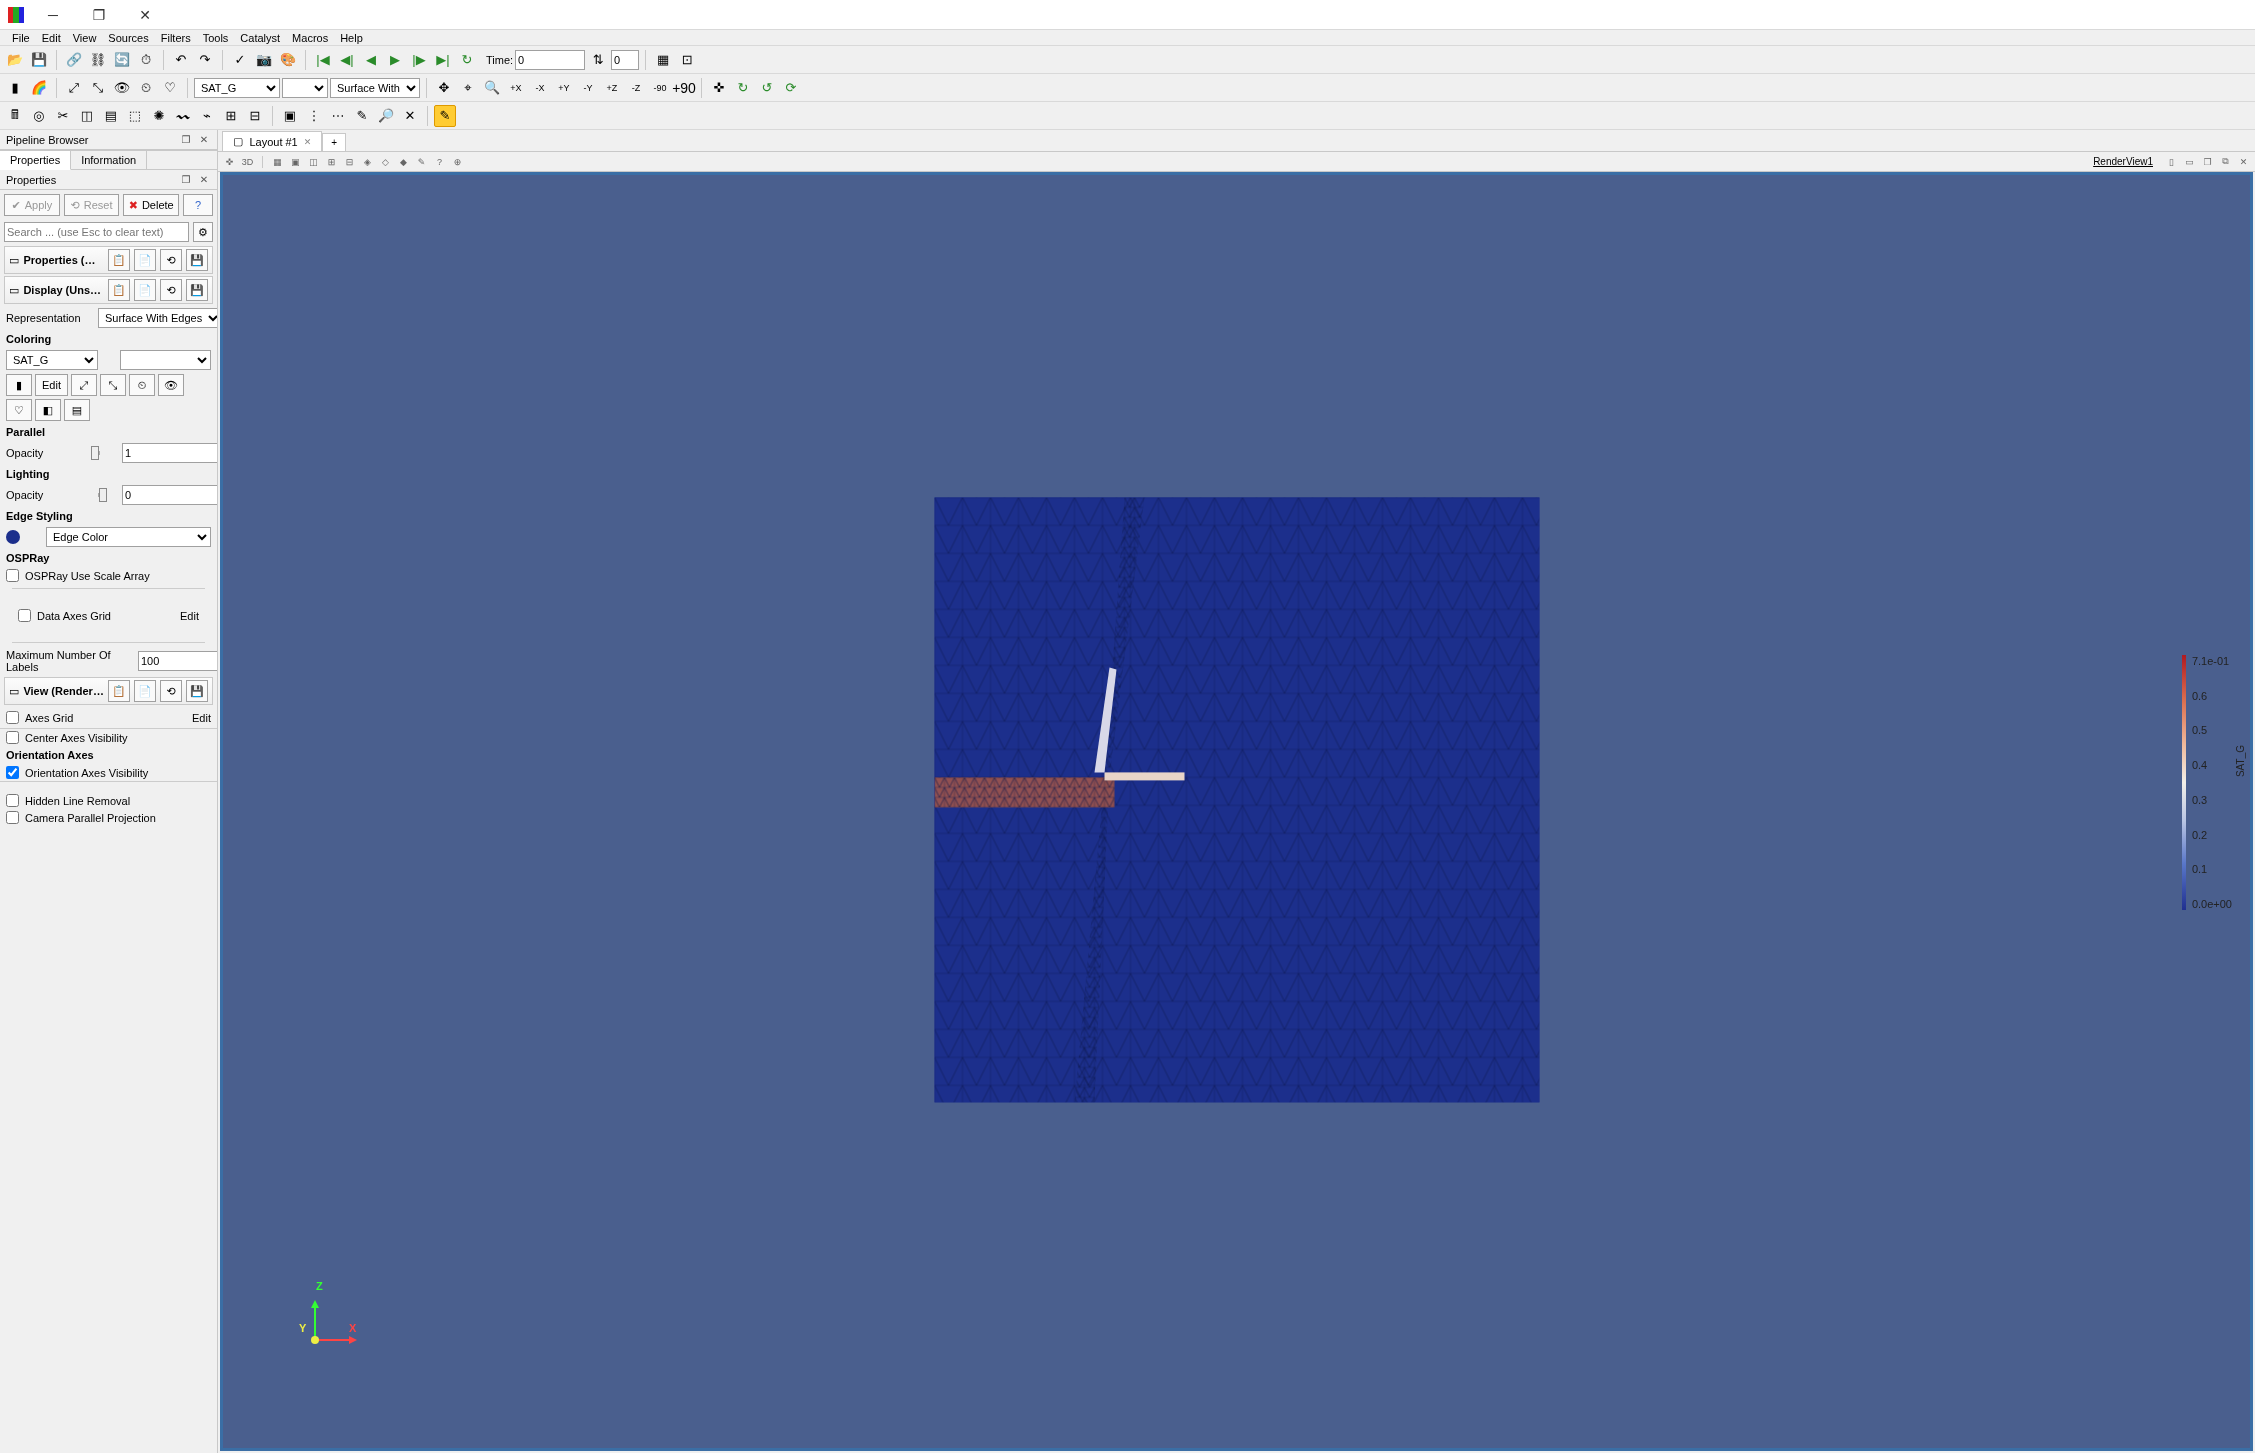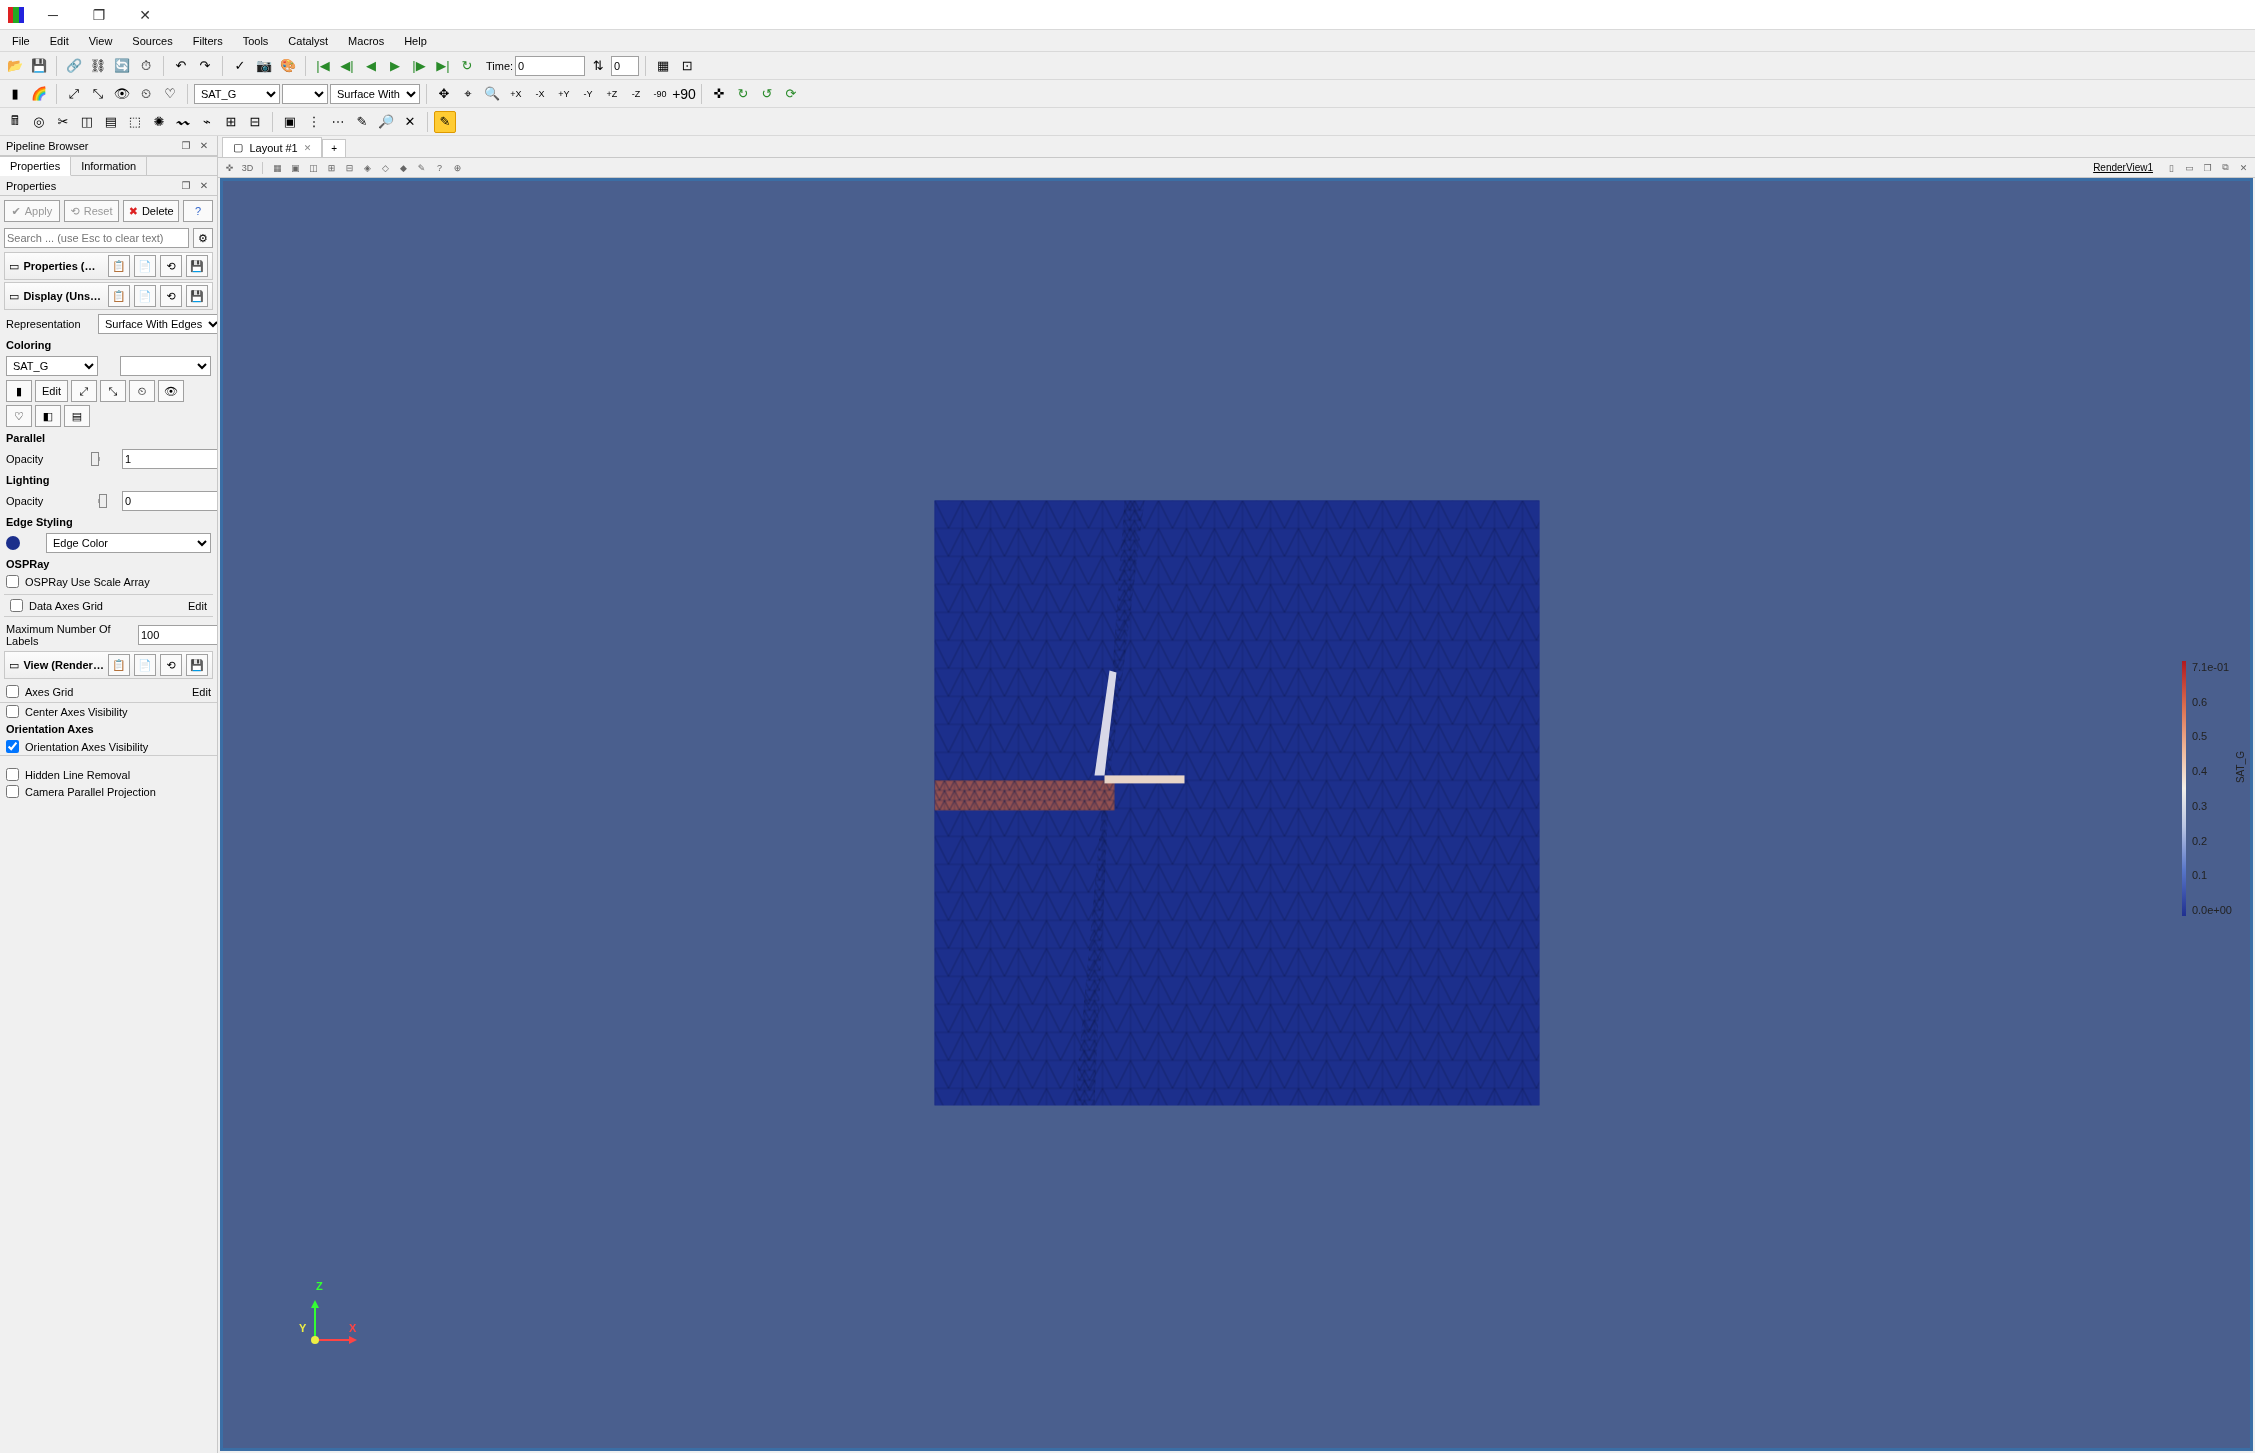--- a/index.html
+++ b/index.html
@@ -1,21 +1,21 @@
 <!DOCTYPE html>
 <html><head>
 <meta charset="utf-8">
 <style>
 *{box-sizing:border-box;margin:0;padding:0;font-family:"Segoe UI",Tahoma,sans-serif;font-size:11px;}
 body{background:#f0f0f0;overflow:hidden;height:100vh;display:flex;flex-direction:column;}
 .titlebar{height:30px;background:#fff;display:flex;align-items:center;padding:0 8px;border-bottom:1px solid #d9d9d9;}
 .titlebar .logo{width:16px;height:16px;margin-right:6px;background:linear-gradient(to right,#d22 33%,#2a2 33% 66%,#22d 66%)}
 .titlebar .title{flex:1}
 .titlebar .winbtn{width:46px;height:30px;display:flex;align-items:center;justify-content:center;font-size:14px;color:#333}
-.menubar{height:22px;background:#f0f0f0;display:flex;align-items:center;padding:0 6px;gap:8px;border-bottom:1px solid #d9d9d9}
+.menubar{height:16px;background:#f0f0f0;display:flex;padding:0 6px;gap:0;border-bottom:1px solid #d9d9d9}
 .menubar span{padding:2px 6px}
 .toolbar-row{display:flex;align-items:center;background:#f0f0f0;height:28px;padding:2px 4px;border-bottom:1px solid #d9d9d9;gap:2px}
 .tbtn{width:22px;height:22px;display:inline-flex;align-items:center;justify-content:center;border:1px solid transparent;border-radius:2px;font-size:13px}
 .sep{width:1px;height:20px;background:#c8c8c8;margin:0 4px}
 select,input[type=text]{height:20px;border:1px solid #a0a0a0;background:#fff;font-size:11px;padding:0 2px}
 .main{flex:1;display:flex;overflow:hidden}
 .left{width:218px;display:flex;flex-direction:column;background:#f0f0f0;border-right:1px solid #c8c8c8}
 .panel-title{height:20px;display:flex;align-items:center;padding:0 6px;background:#f0f0f0;border-bottom:1px solid #c8c8c8}
 .panel-title .txt{flex:1}
 .panel-title .pb{width:14px;height:14px;display:flex;align-items:center;justify-content:center;font-size:10px;color:#555;margin-left:4px}
@@ -280,21 +280,21 @@
         <div class="ed-swatch"></div>
         <select><option>Edge Color</option></select>
       </div>
 
       <div class="bold-label">OSPRay</div>
       <div class="check-row">
         <input type="checkbox" style="">
         <span>OSPRay Use Scale Array</span>
       </div>
 
-      <div class="check-row" style="border-top:1px solid #ccc;border-bottom:1px solid #ccc;margin:4px 4px;padding:4px 6px">
+      <div class="check-row" style="border-top:1px solid #ccc;border-bottom:1px solid #ccc;margin:4px 12px;padding:20px 6px">
         <input type="checkbox" style="">
         <span style="flex:1">Data Axes Grid</span>
         <span>Edit</span>
       </div>
 
       <div class="field-row">
         <label style="min-width:110px">Maximum Number Of Labels</label>
         <input type="text" value="100" style="">
       </div>
 

